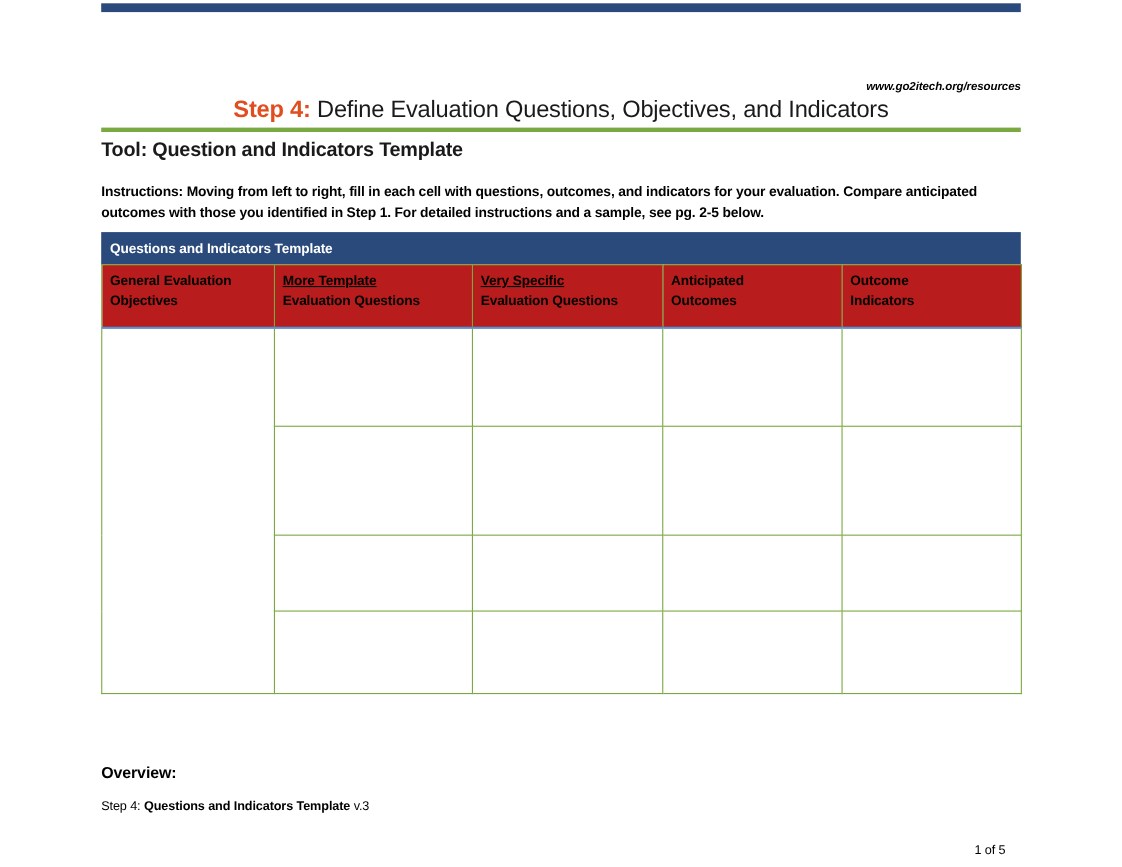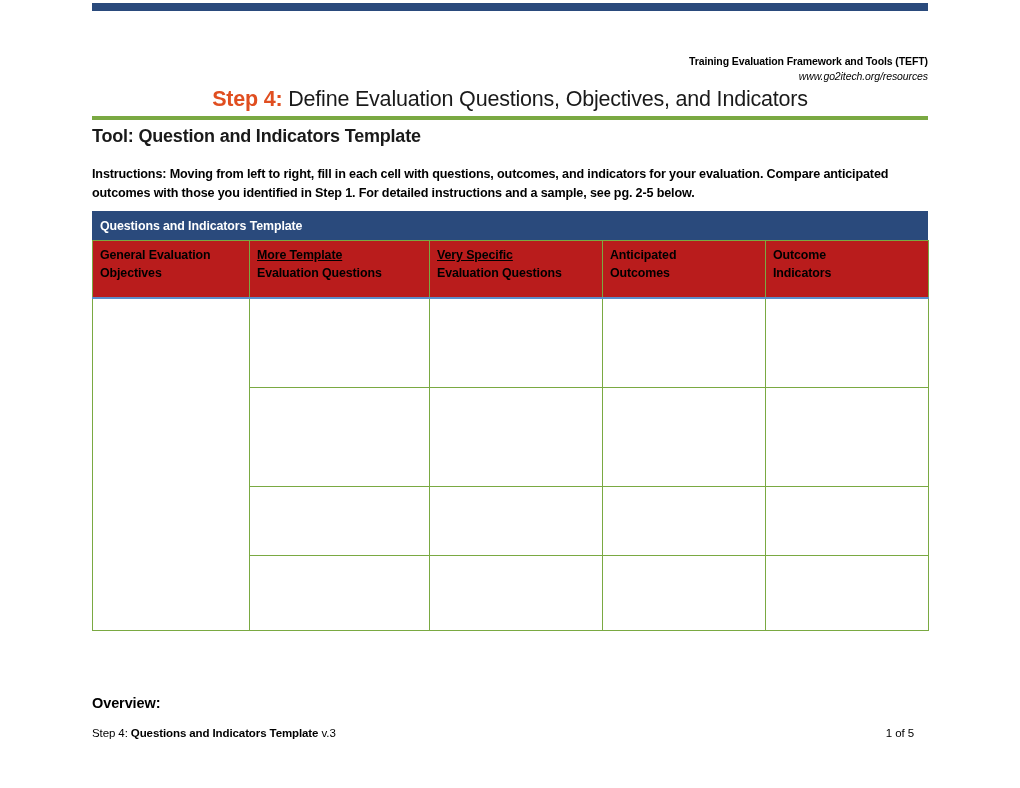--- a/index.html
+++ b/index.html
@@ -43,25 +43,25 @@
     line-height: 1.25;
   }
   .runhead .line1 {
     font-size: 10.5px;
     font-weight: bold;
     color: #000;
     letter-spacing: -0.1px;
   }
   .runhead .line2 {
     font-size: 10.5px;
-    font-weight: normal;
+    font-weight: bold;
     font-style: italic;
     color: #000;
     letter-spacing: -0.1px;
-    margin-top: 2px;
+    margin-top: 18px;
   }
 
   
   .step-title {
     position: absolute;
     left: 92px;
     top: 86px;
     width: 836px;
     font-size: 21.5px;
     line-height: 1.25;
@@ -206,31 +206,31 @@
     letter-spacing: -0.1px;
   }
   .footer .f-left {
     float: left;
   }
   .footer .f-left .b {
     font-weight: bold;
   }
   .footer .f-right {
     float: right;
+    margin-top: 40px;
   }
 </style>
 </head>
 <body>
 
 <div class="page">
 
   <div class="top-bar"></div>
 
   <div class="runhead">
-    <div class="line1">Training Evaluation Framework and Tools (TEFT)</div>
     <div class="line2">www.go2itech.org/resources</div>
   </div>
 
   <div class="step-title">
     <span class="step-label">Step 4:</span><span class="step-rest"> Define Evaluation Questions, Objectives, and Indicators</span>
   </div>
 
   <div class="green-rule"></div>
 
   <div class="tool-title">Tool: Question and Indicators Template</div>

